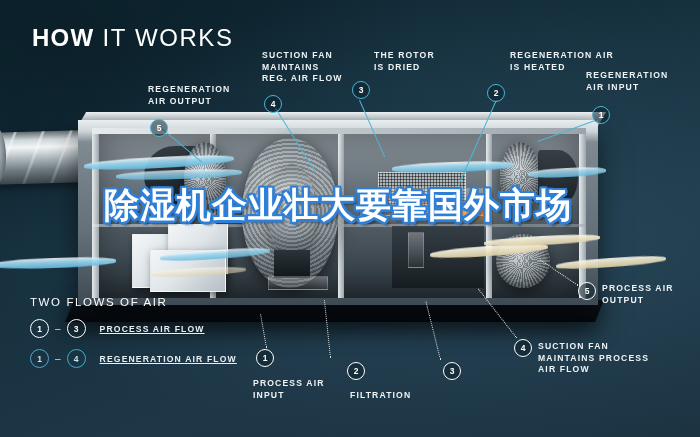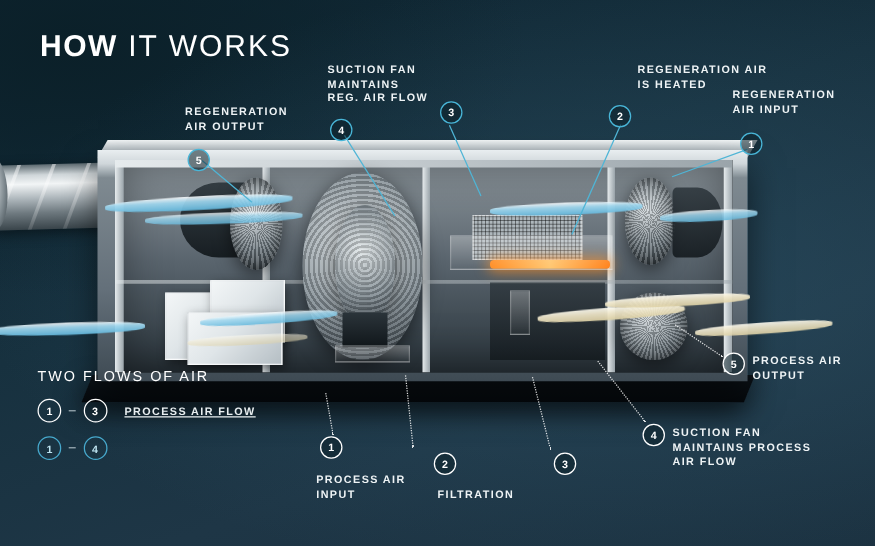--- a/index.html
+++ b/index.html
@@ -247,20 +247,22 @@
 
   <div class="lbl" style="left:148px;top:84px;width:110px;white-space:pre-line;">REGENERATION
 AIR OUTPUT</div>
   <div class="marker m-blue" style="left:150px;top:119px;">5</div>
 
   <div class="lbl" style="left:262px;top:50px;width:118px;white-space:pre-line;">SUCTION FAN
 MAINTAINS
 REG. AIR FLOW</div>
   <div class="marker m-blue" style="left:264px;top:95px;">4</div>
 
+  <div class="lbl" style="left:374px;top:50px;width:110px;white-space:pre-line;">THE ROTOR
+IS DRIED</div>
   <div class="marker m-blue" style="left:352px;top:81px;">3</div>
 
   <div class="lbl" style="left:482px;top:50px;width:126px;white-space:pre-line;margin-left:28px;">REGENERATION AIR
 IS HEATED</div>
   <div class="marker m-blue" style="left:487px;top:84px;">2</div>
 
   <div class="lbl" style="left:586px;top:70px;width:112px;white-space:pre-line;">REGENERATION
 AIR INPUT</div>
   <div class="marker m-blue" style="left:592px;top:106px;">1</div>
 
@@ -289,17 +291,19 @@
       <div class="lcirc lc-w">1</div>
       <div class="ldash">–</div>
       <div class="lcirc lc-w">3</div>
       <div class="ltxt">PROCESS AIR FLOW</div>
     </div>
 
     <div class="lrow">
       <div class="lcirc lc-b">1</div>
       <div class="ldash">–</div>
       <div class="lcirc lc-b">4</div>
+      <div class="ltxt">REGENERATION AIR FLOW</div>
     </div>
   </div>
 
+  <div id="cn">除湿机企业壮大要靠国外市场</div>
 
 </div>
 
 </body></html>

